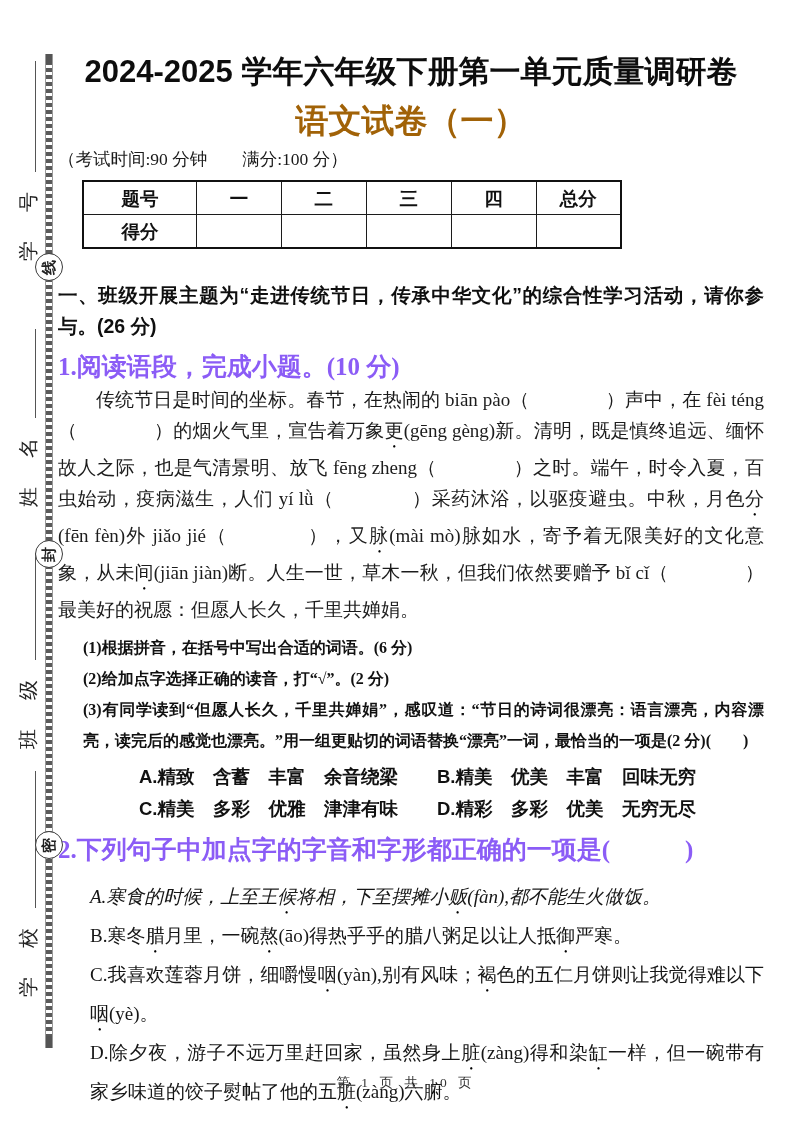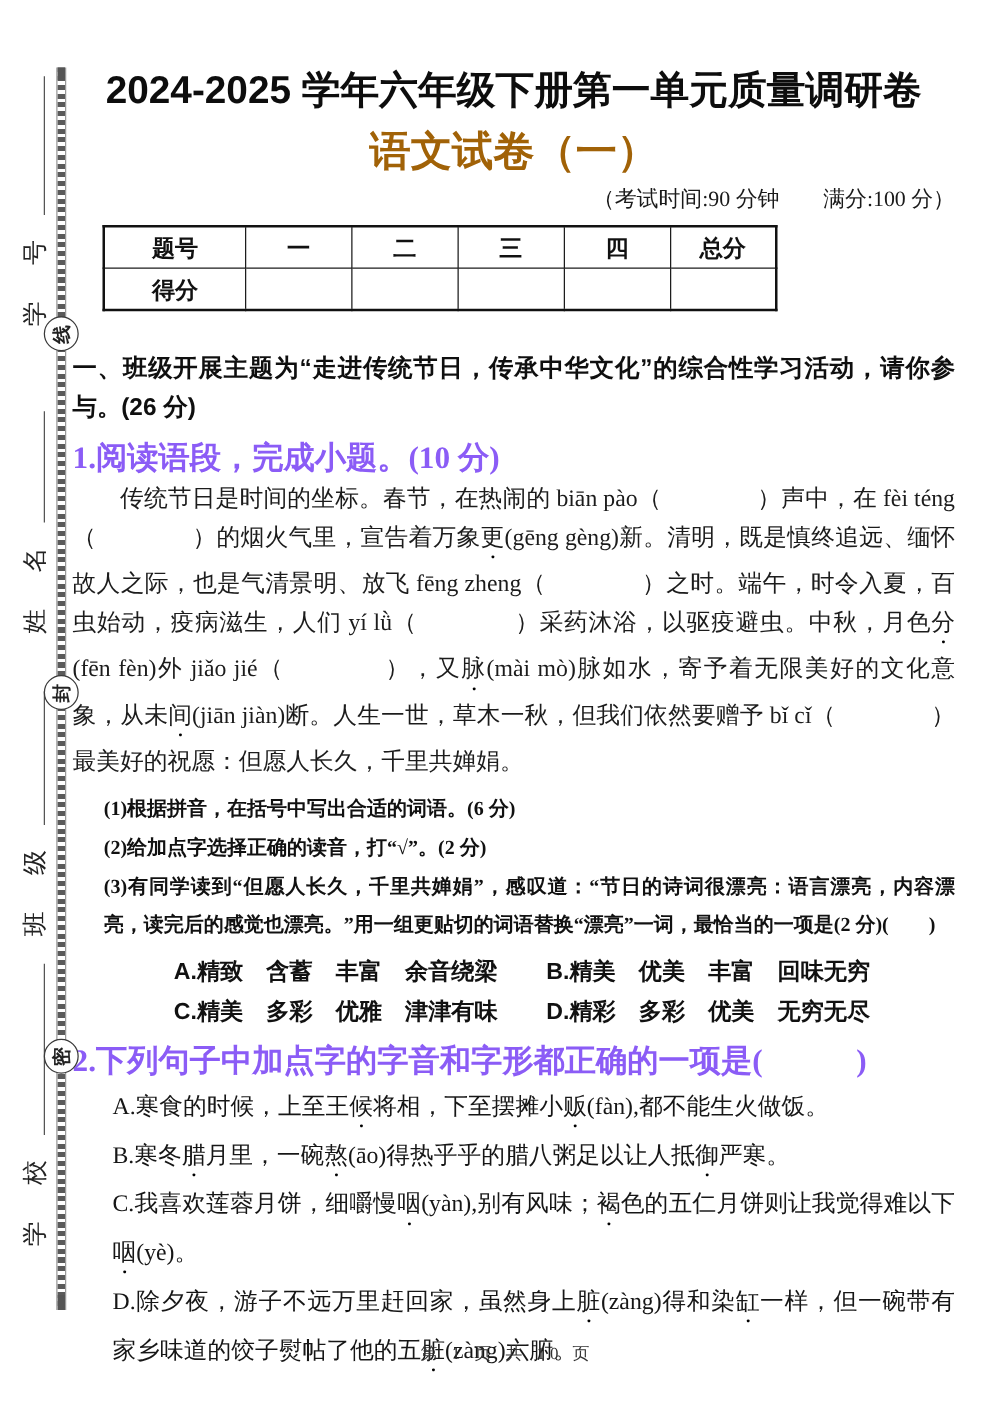--- a/index.html
+++ b/index.html
@@ -21,40 +21,40 @@
   .stamp{position:absolute;left:35px;width:26px;height:26px;border:1.8px solid #3a3a3a;border-radius:50%;
     background:#fff;display:flex;align-items:center;justify-content:center;z-index:2;}
   .stamp span{font-size:15px;font-weight:700;transform:rotate(-90deg);color:#222;}
 
   
   .content{position:absolute;left:58px;top:0;width:706px;}
   .title{margin-top:50px;text-align:center;font-family:"Liberation Sans","DejaVu Sans",sans-serif;
     font-size:31px;font-weight:bold;color:#0d0d0d;line-height:44px;}
   .subtitle{margin-top:4px;text-align:center;font-family:"Liberation Sans","DejaVu Sans",sans-serif;
     font-size:33px;font-weight:bold;color:#a16207;line-height:46px;}
-  .exam-info{margin-top:2px;text-align:right;font-size:17.5px;line-height:26px;color:#1a1a1a;}
+  .exam-info{margin-top:2px;text-align:left;font-size:17.5px;line-height:26px;color:#1a1a1a;}
 
   table.score{border-collapse:collapse;margin:8px 0 0 24px;width:540px;table-layout:fixed;}
   table.score td{border:1.2px solid #1c1c1c;height:30px;text-align:center;vertical-align:middle;
     font-family:"Liberation Sans","DejaVu Sans",sans-serif;font-size:18.5px;font-weight:bold;color:#111;}
   table.score{border:2px solid #111;}
   table.score td.c0{width:110px;}
 
   .sec-head{margin-top:31px;font-family:"Liberation Sans","DejaVu Sans",sans-serif;
     font-size:19.5px;font-weight:bold;line-height:31px;text-align:justify;color:#0f0f0f;}
   .q-stem{margin-top:9px;font-size:25px;font-weight:600;line-height:31px;color:#8b5cf6;}
   .passage{margin-top:2px;font-size:19px;line-height:31px;text-align:justify;
     text-indent:2em;color:#1c1c1c;}
   .sub-item{margin:0 0 0 25px;font-size:16px;font-weight:600;line-height:31px;text-align:justify;color:#111;}
   .sub-item.first{margin-top:7px;}
   .opt-grid{margin:5px 0 0 42px;font-family:"Liberation Sans","DejaVu Sans",sans-serif;
     font-size:18.5px;font-weight:600;line-height:32px;color:#111;}
   .opt-grid .col1{display:inline-block;width:337px;text-align:center;}
   .q2-opt{margin:0 0 0 32px;font-size:19px;line-height:35.5px;text-align:justify;color:#161616;}
-  .q2-opt.first{margin-top:3px;}
+  .q2-opt.first{margin-top:14px;font-style:italic;}
 
   .dot{text-emphasis:filled dot #000;-webkit-text-emphasis:filled dot #000;
        text-emphasis-position:under left;-webkit-text-emphasis-position:under left;}
 
   .footer{position:absolute;left:53px;top:1074px;width:706px;text-align:center;
     font-size:13.5px;letter-spacing:4px;color:#333;}
 </style>
 </head>
 <body>
 

